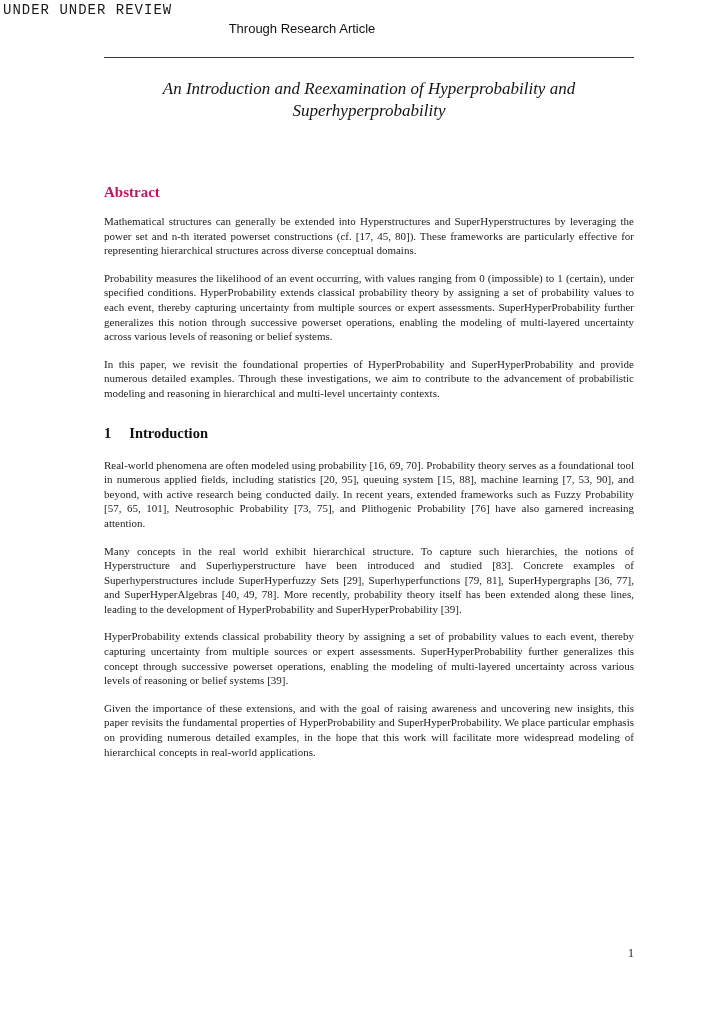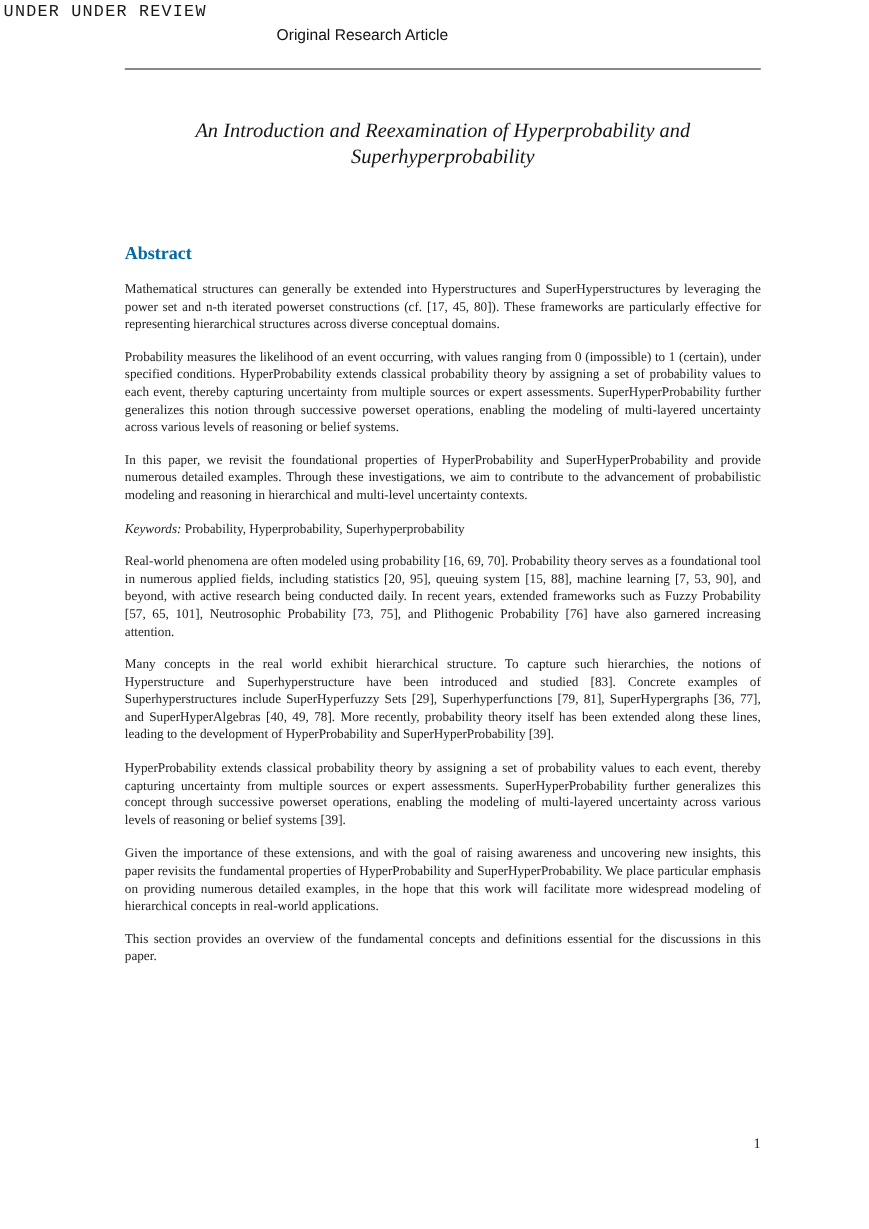--- a/index.html
+++ b/index.html
@@ -43,37 +43,36 @@
     border: none;
     border-top: 1px solid #3a3a3a;
     margin: 0;
   }
   .content {
     position: absolute;
     top: 0;
     left: 104px;
     width: 530px;
     padding-top: 78px;
-    margin-top: 20px;
   }
   .paper-title {
     font-size: 17px;
     font-weight: normal;
     font-style: italic;
     text-align: center;
     line-height: 22px;
     margin: 0 auto 62px auto;
     max-width: 470px;
     color: #151515;
   }
   .abstract-heading {
     font-size: 15px;
     font-weight: bold;
     margin: 0 0 13px 0;
-    color: #0369a1;
+    color: #be185d;
   }
   .content p {
     font-size: 11px;
     line-height: 14.6px;
     text-align: justify;
     margin: 0 0 13px 0;
     color: #1c1c1c;
   }
   .keywords-line {
     text-align: left !important;
@@ -99,40 +98,39 @@
     text-align: right;
     font-size: 12px;
     color: #1c1c1c;
   }
 </style>
 </head>
 <body>
 
 <div class="watermark">UNDER UNDER REVIEW</div>
 
-<div class="running-header">Original Research Article</div>
+<div class="running-header">Through Research Article</div>
 
 <hr class="header-rule">
 
 <div class="content">
 
   <h1 class="paper-title">An Introduction and Reexamination of Hyperprobability and Superhyperprobability</h1>
 
   <h2 class="abstract-heading">Abstract</h2>
 
   <p>Mathematical structures can generally be extended into Hyperstructures and SuperHyperstructures by leveraging the power set and n-th iterated powerset constructions (cf. [17, 45, 80]). These frameworks are particularly effective for representing hierarchical structures across diverse conceptual domains.</p>
   <p>Probability measures the likelihood of an event occurring, with values ranging from 0 (impossible) to 1 (certain), under specified conditions. HyperProbability extends classical probability theory by assigning a set of probability values to each event, thereby capturing uncertainty from multiple sources or expert assessments. SuperHyperProbability further generalizes this notion through successive powerset operations, enabling the modeling of multi-layered uncertainty across various levels of reasoning or belief systems.</p>
   <p>In this paper, we revisit the foundational properties of HyperProbability and SuperHyperProbability and provide numerous detailed examples. Through these investigations, we aim to contribute to the advancement of probabilistic modeling and reasoning in hierarchical and multi-level uncertainty contexts.</p>
 
-  <p class="keywords-line"><span class="kw-label">Keywords:</span><span> Probability, Hyperprobability, Superhyperprobability</span></p>
 
+  <h2 class="section-heading"><span class="sec-num">1</span><span class="sec-title">Introduction</span></h2>
 
   <p>Real-world phenomena are often modeled using probability [16, 69, 70]. Probability theory serves as a foundational tool in numerous applied fields, including statistics [20, 95], queuing system [15, 88], machine learning [7, 53, 90], and beyond, with active research being conducted daily. In recent years, extended frameworks such as Fuzzy Probability [57, 65, 101], Neutrosophic Probability [73, 75], and Plithogenic Probability [76] have also garnered increasing attention.</p>
   <p>Many concepts in the real world exhibit hierarchical structure. To capture such hierarchies, the notions of Hyperstructure and Superhyperstructure have been introduced and studied [83]. Concrete examples of Superhyperstructures include SuperHyperfuzzy Sets [29], Superhyperfunctions [79, 81], SuperHypergraphs [36, 77], and SuperHyperAlgebras [40, 49, 78]. More recently, probability theory itself has been extended along these lines, leading to the development of HyperProbability and SuperHyperProbability [39].</p>
   <p>HyperProbability extends classical probability theory by assigning a set of probability values to each event, thereby capturing uncertainty from multiple sources or expert assessments. SuperHyperProbability further generalizes this concept through successive powerset operations, enabling the modeling of multi-layered uncertainty across various levels of reasoning or belief systems [39].</p>
   <p>Given the importance of these extensions, and with the goal of raising awareness and uncovering new insights, this paper revisits the fundamental properties of HyperProbability and SuperHyperProbability. We place particular emphasis on providing numerous detailed examples, in the hope that this work will facilitate more widespread modeling of hierarchical concepts in real-world applications.</p>
 
 
-  <p>This section provides an overview of the fundamental concepts and definitions essential for the discussions in this paper.</p>
 
 </div>
 
 <div class="page-number">1</div>
 
 </body></html>

